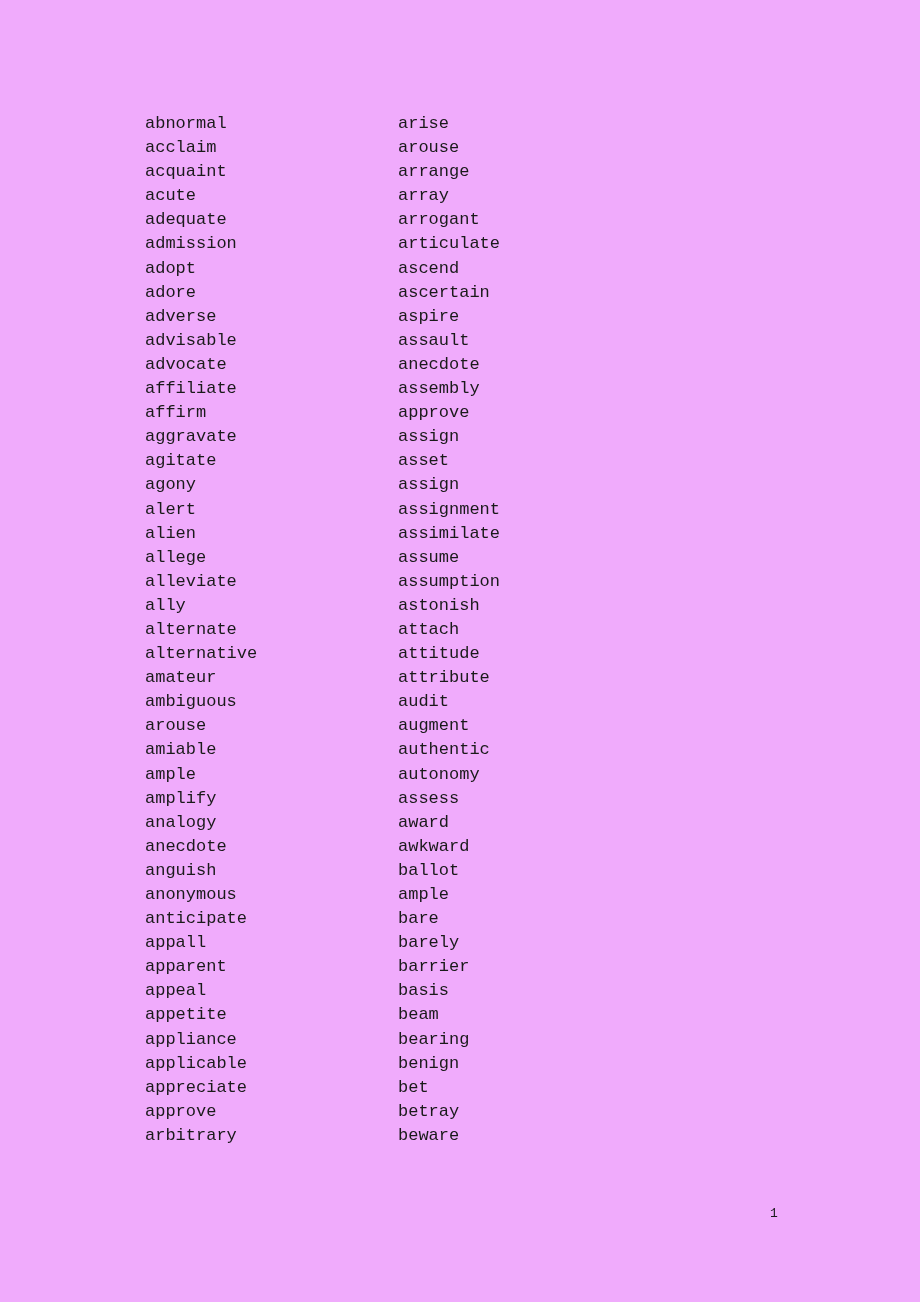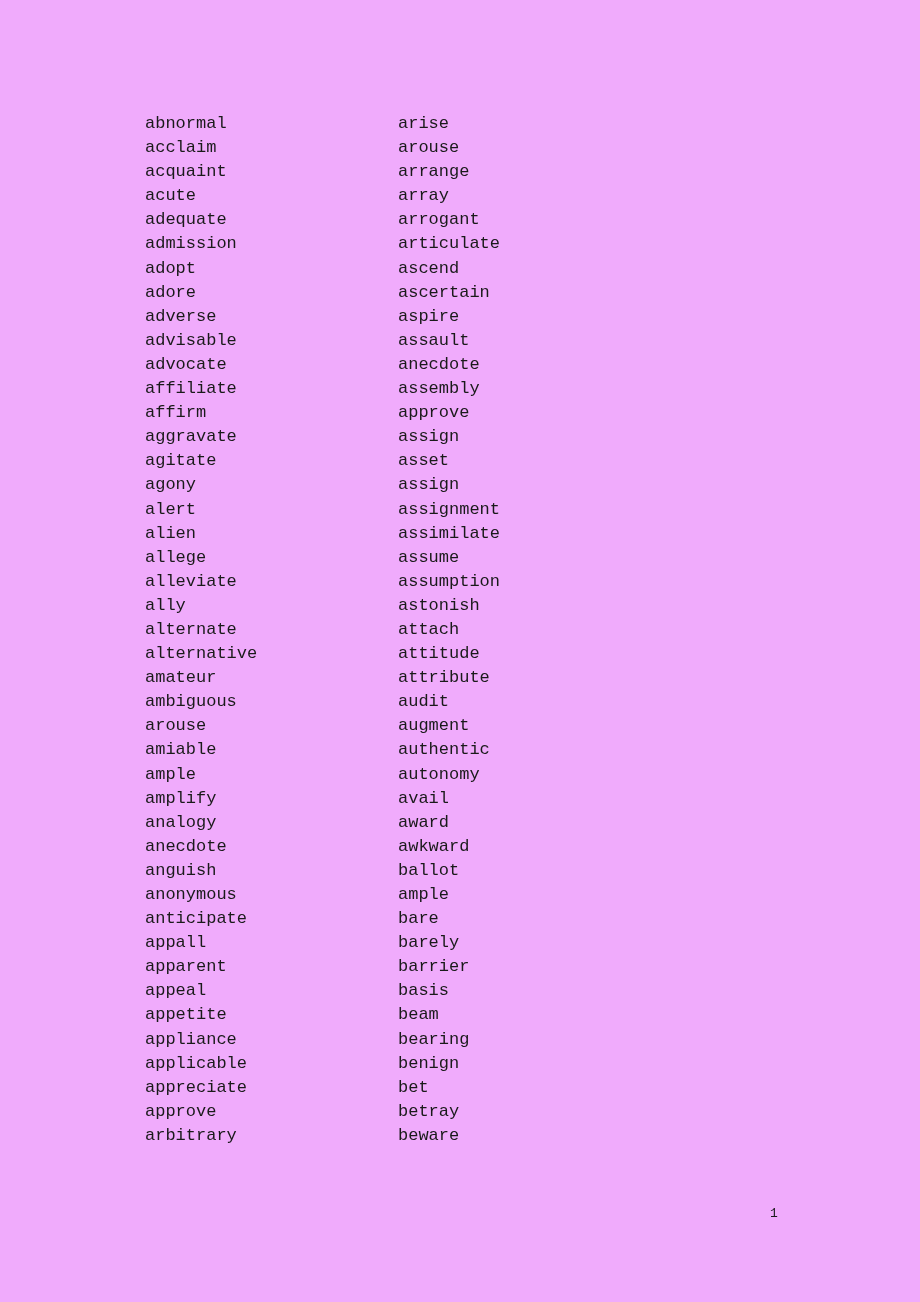--- a/index.html
+++ b/index.html
@@ -120,21 +120,21 @@
         <div class="word">assume</div>
         <div class="word">assumption</div>
         <div class="word">astonish</div>
         <div class="word">attach</div>
         <div class="word">attitude</div>
         <div class="word">attribute</div>
         <div class="word">audit</div>
         <div class="word">augment</div>
         <div class="word">authentic</div>
         <div class="word">autonomy</div>
-        <div class="word">avail</div>
+        <div class="word">assess</div>
         <div class="word">award</div>
         <div class="word">awkward</div>
         <div class="word">ballot</div>
         <div class="word">ample</div>
         <div class="word">bare</div>
         <div class="word">barely</div>
         <div class="word">barrier</div>
         <div class="word">basis</div>
         <div class="word">beam</div>
         <div class="word">bearing</div>

